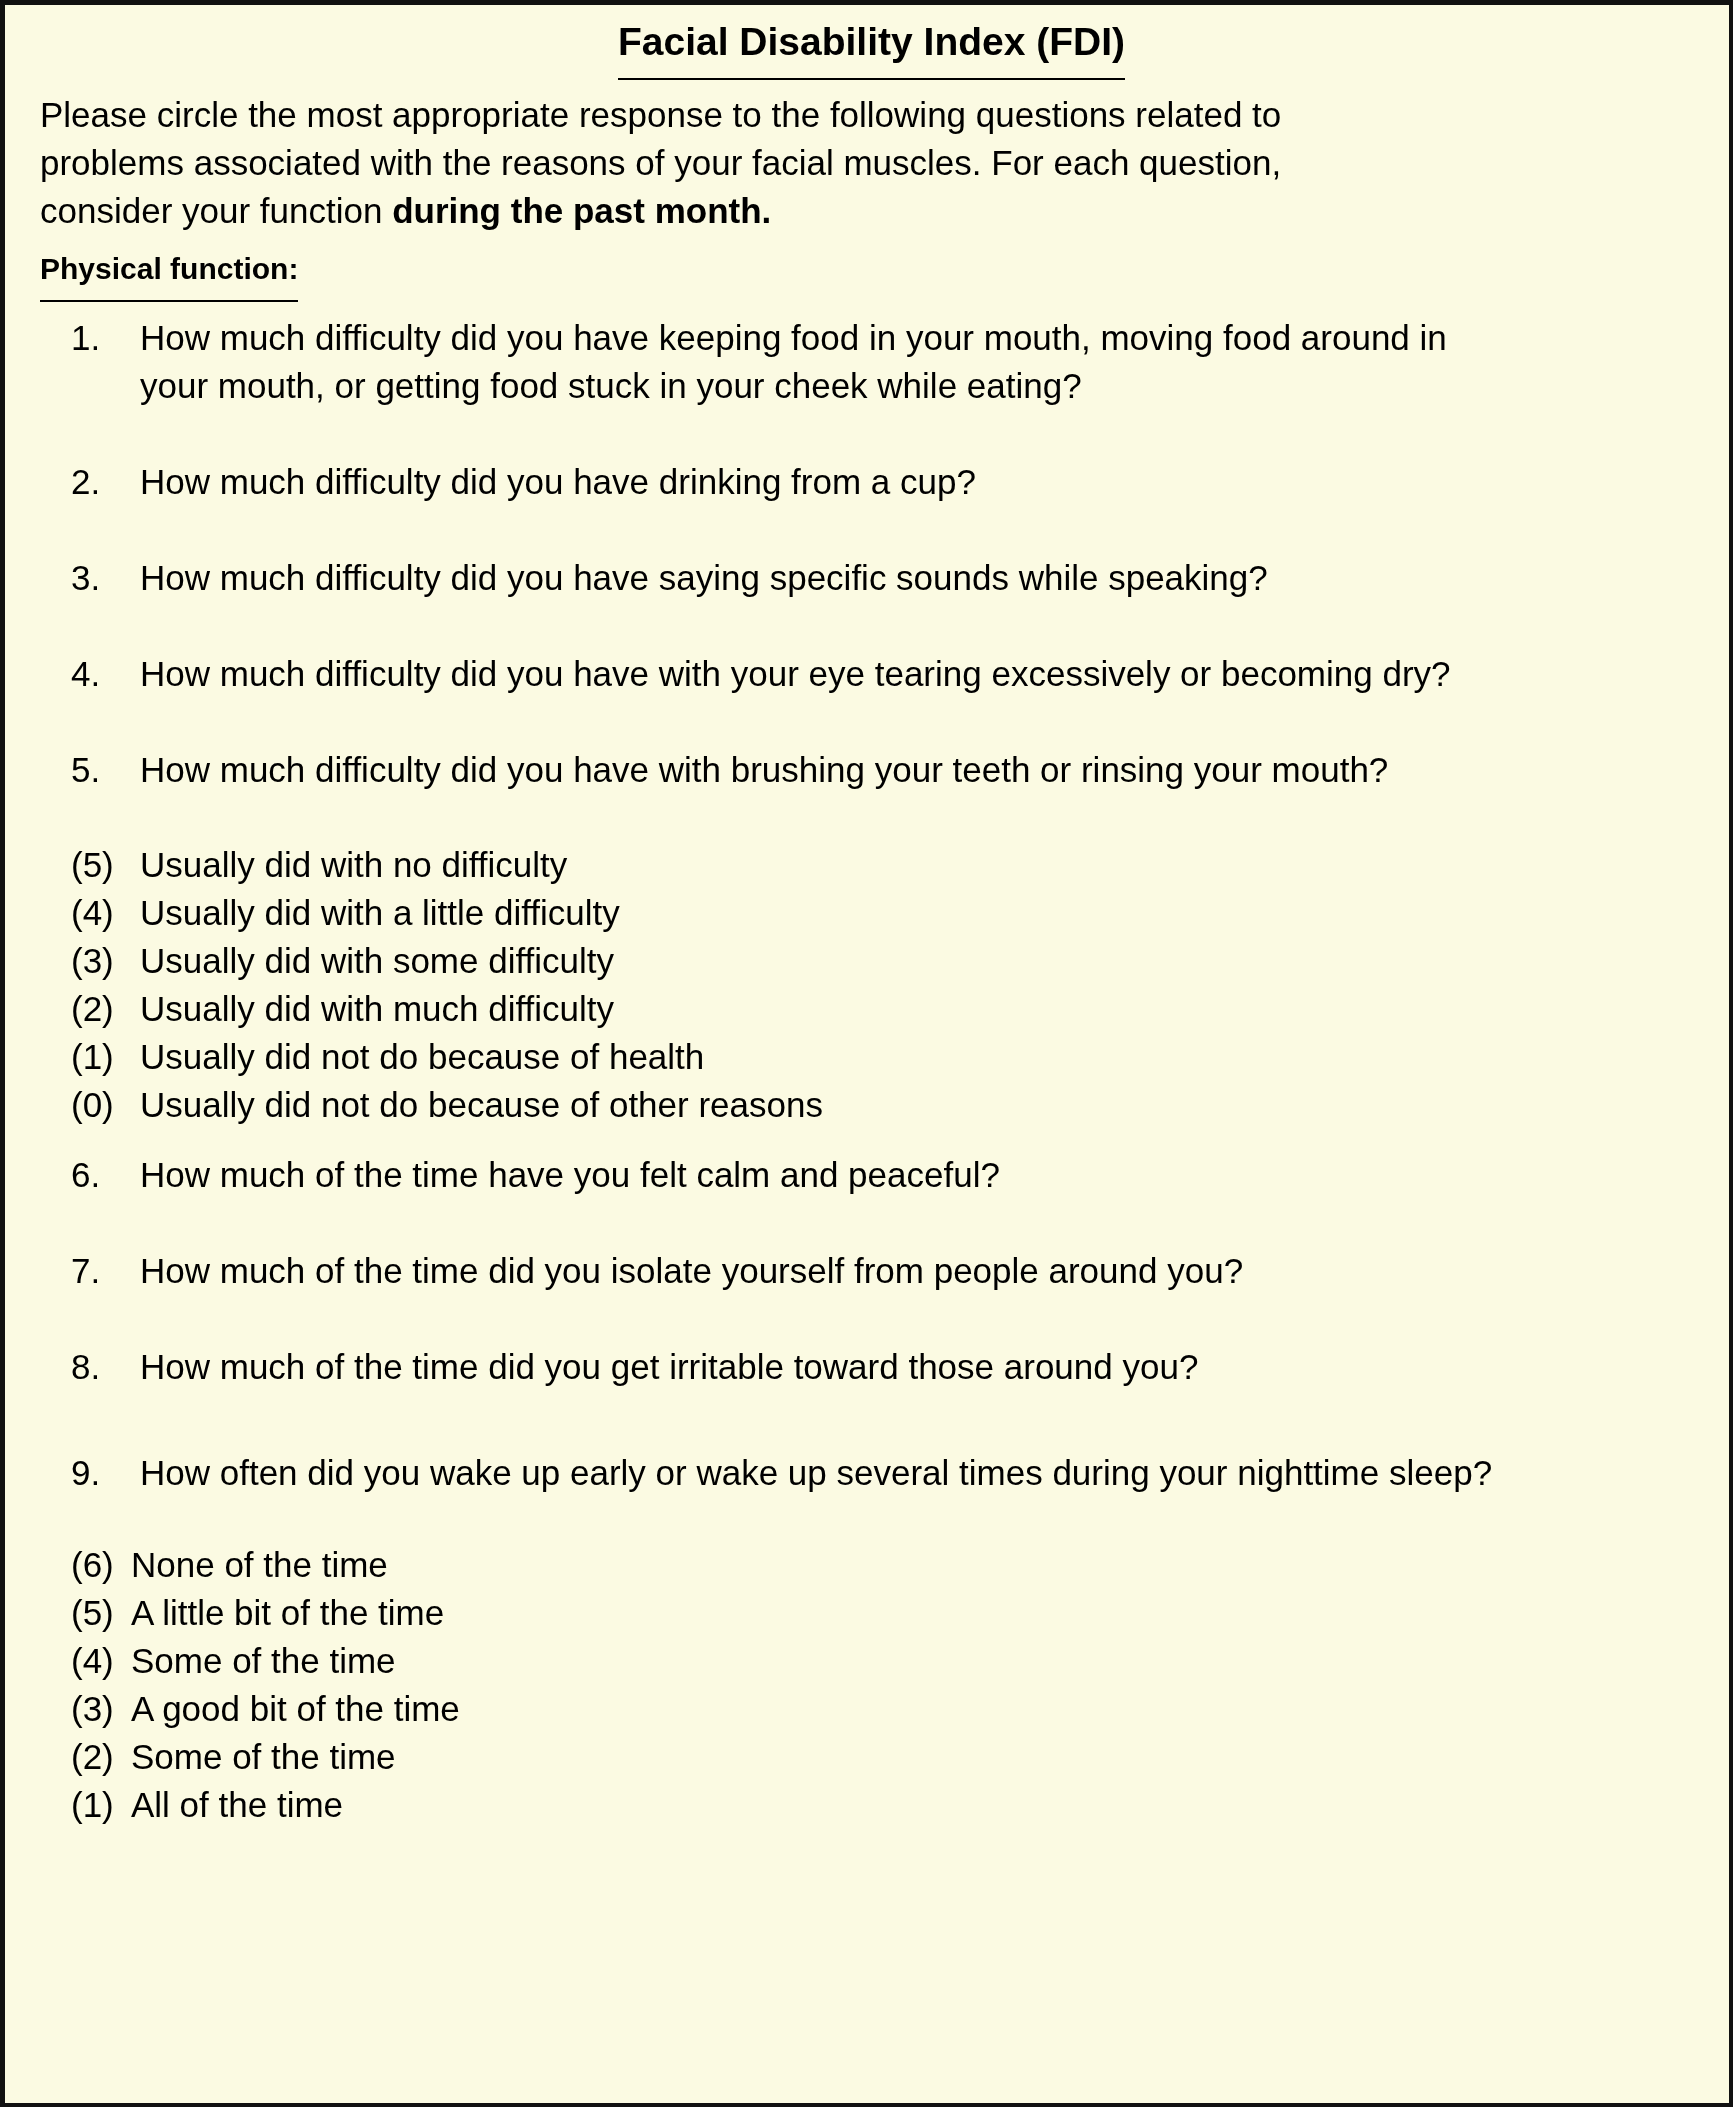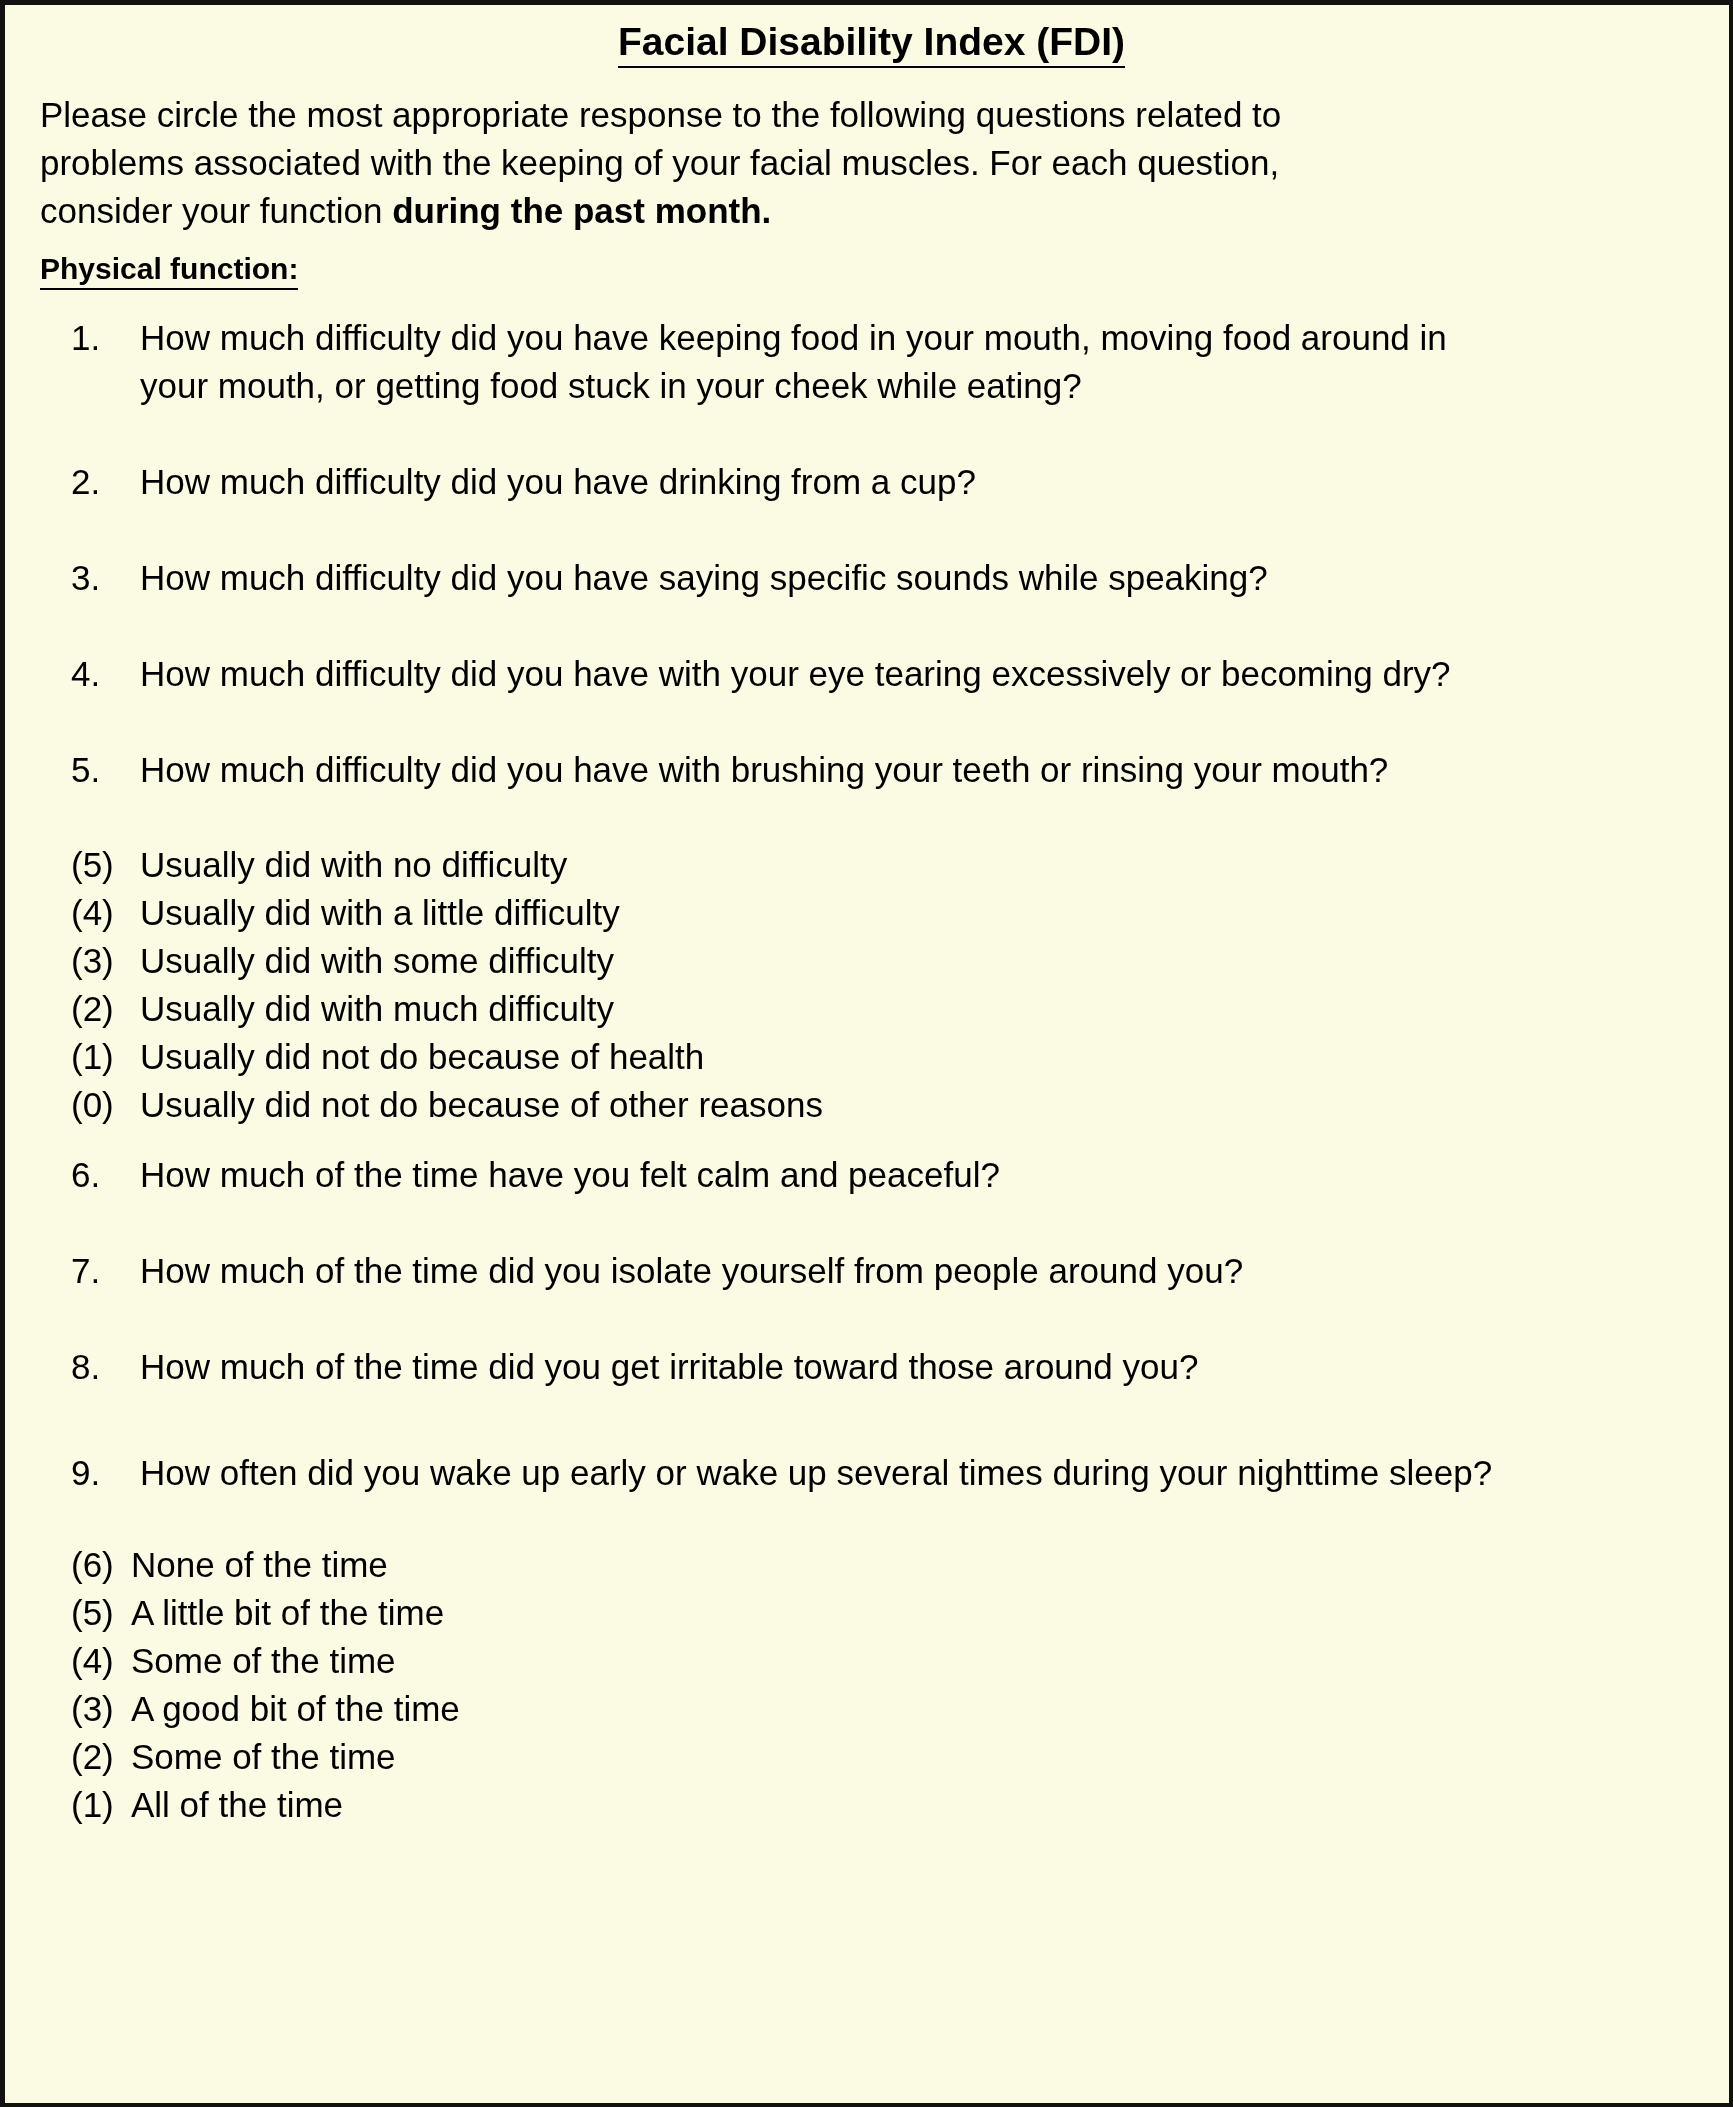--- a/index.html
+++ b/index.html
@@ -19,21 +19,21 @@
   }
   .title-row {
     text-align: center;
     margin-top: 13px;
     font-size: 39px;
     line-height: 48px;
     font-weight: bold;
   }
   .underline {
     border-bottom: 2.9px solid #000;
-    padding-bottom: 3px;
+    padding-bottom: 15px;
   }
   .intro { margin-top: 25px; }
   .intro b { font-weight: bold; }
   .section-heading {
     font-size: 30px;
     line-height: 48px;
     font-weight: bold;
   }
   .heading-physical { margin-top: 10.2px; }
   .heading-social  { margin-top: 32px; }
@@ -61,21 +61,21 @@
 <body>
 
 <div class="page">
 
   <div class="title-row">
     <span class="underline">Facial Disability Index (FDI)</span>
   </div>
 
   <div class="intro">
     <span>Please circle the most appropriate response to the following questions related to</span><br>
-    <span>problems associated with the keeping of your facial muscles. For each question,</span><br>
+    <span>problems associated with the reasons of your facial muscles. For each question,</span><br>
     <span>consider your function </span><b>during the past month.</b>
   </div>
 
   <div class="section-heading heading-physical">
     <span class="underline">Physical function:</span>
   </div>
 
   <div>
     <div class="question q-first">
       <span class="q-num">1.</span>

